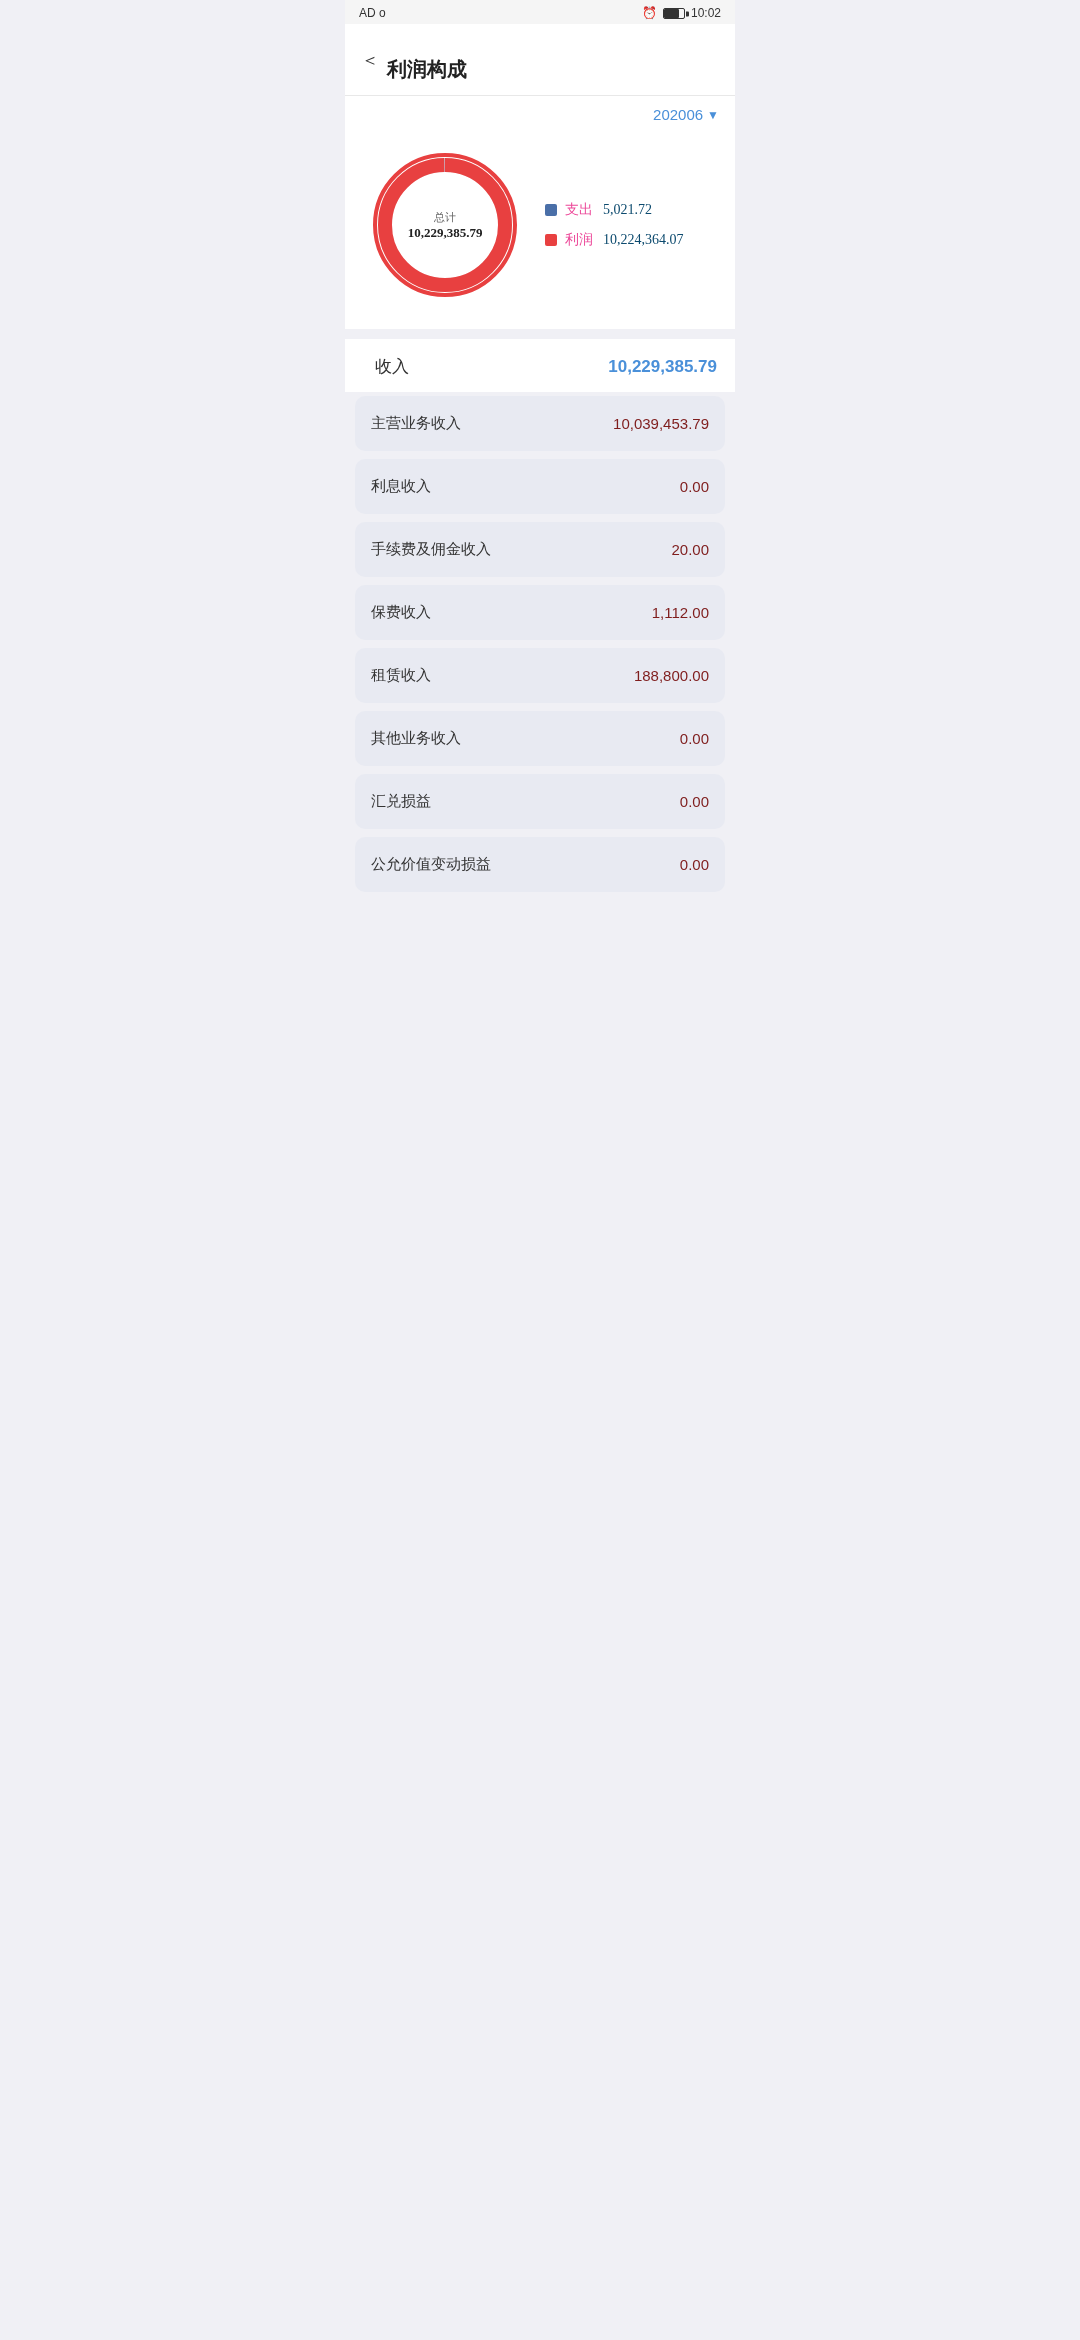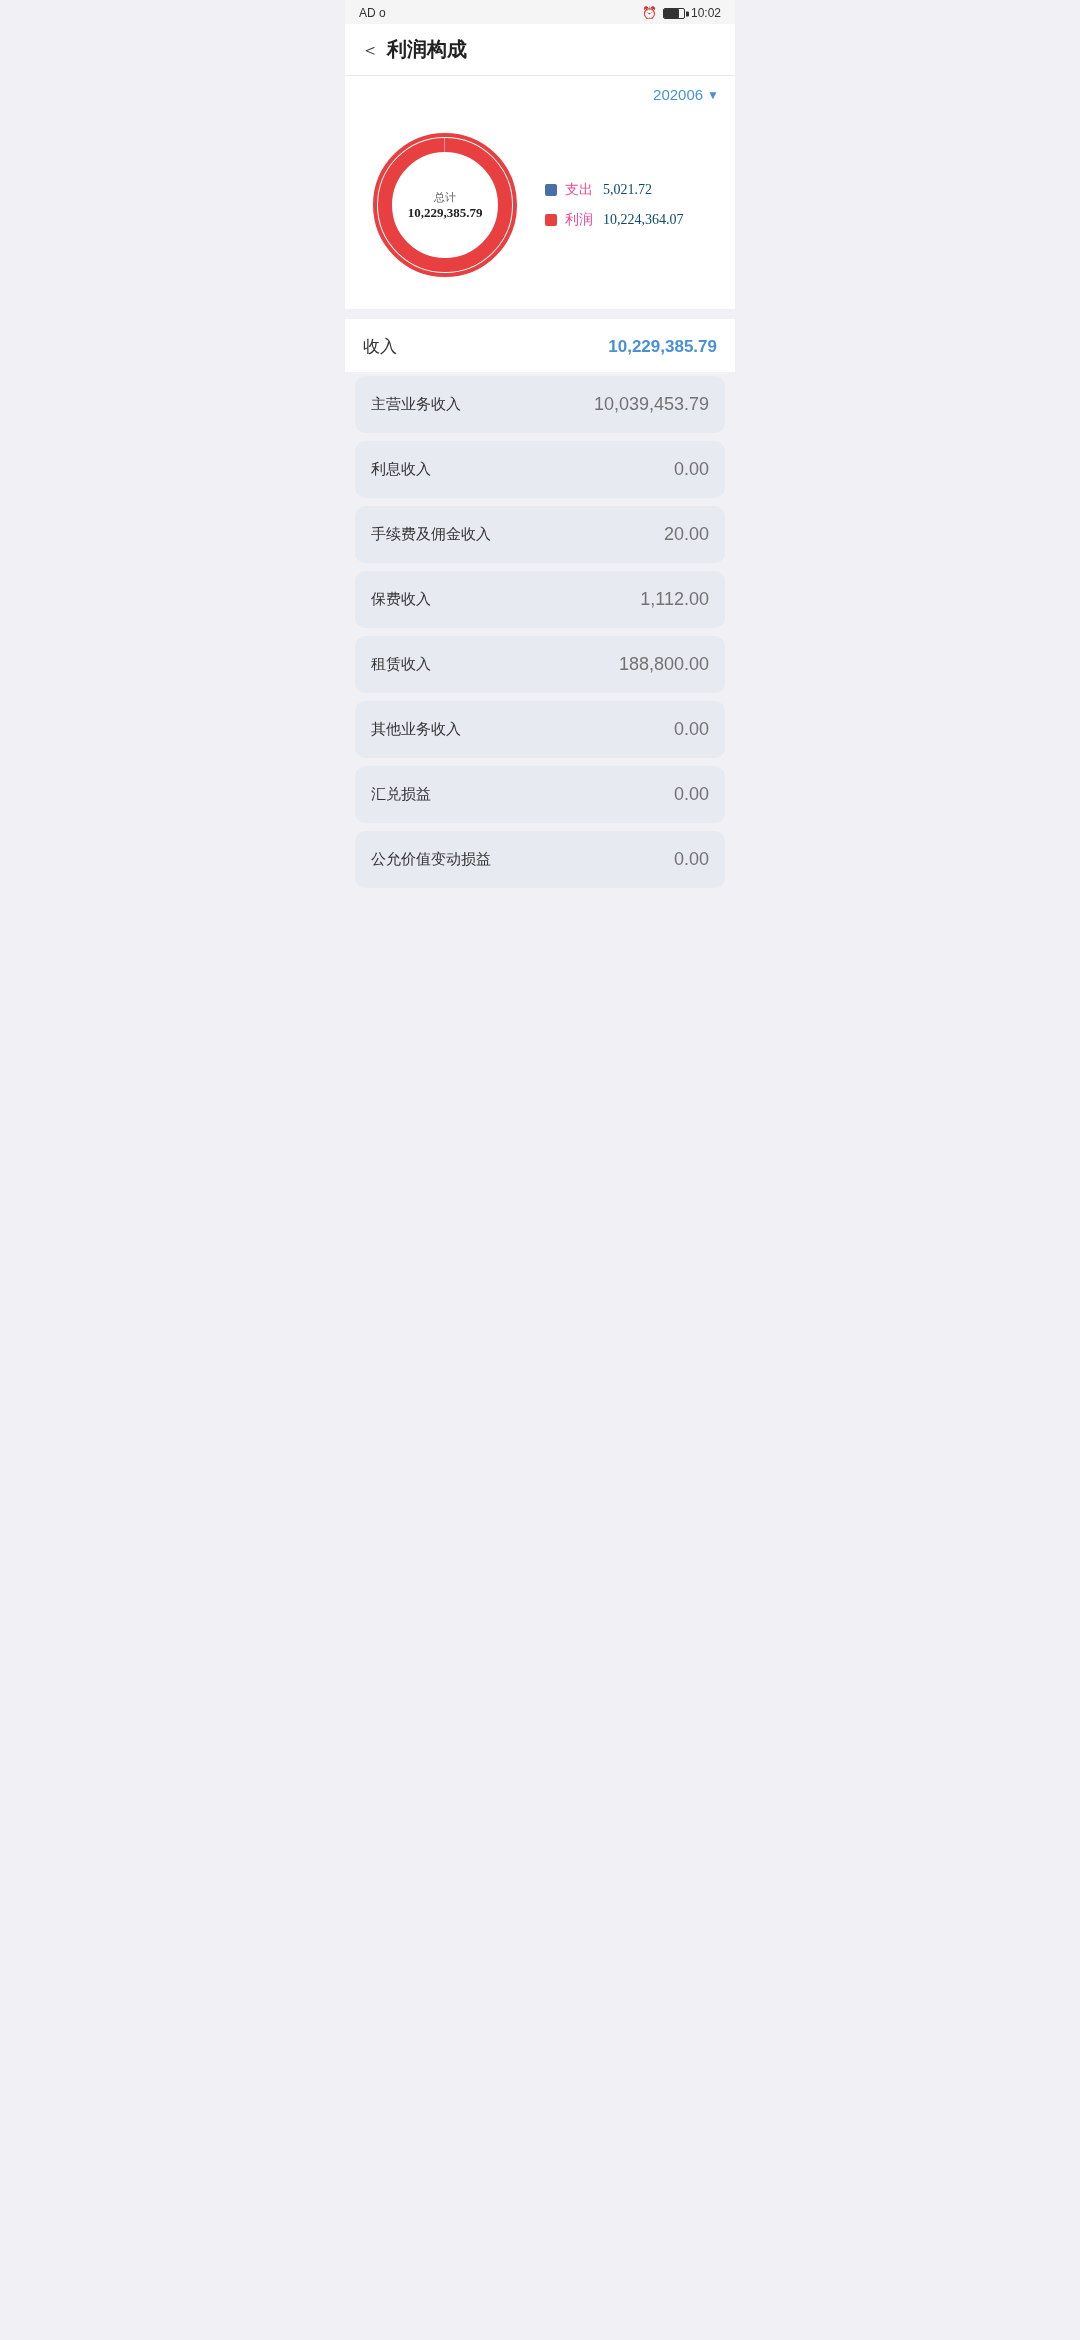--- a/index.html
+++ b/index.html
@@ -74,20 +74,21 @@
     }
     .back-arrow {
       font-size: 18px;
       color: #333;
       cursor: pointer;
     }
     .header-title {
       font-size: 20px;
       font-weight: 600;
       color: #222;
+      margin-top: 20px;
     }
 
     
     .period-bar {
       background: #fff;
       display: flex;
       justify-content: flex-end;
       align-items: center;
       padding: 10px 16px 6px 16px;
     }
@@ -184,20 +185,21 @@
       background: #fff;
       display: flex;
       justify-content: space-between;
       align-items: center;
       padding: 16px 18px 14px 18px;
     }
     .income-label {
       font-size: 17px;
       font-weight: 500;
       color: #333;
+      margin-left: 12px;
     }
     .income-total {
       font-size: 17px;
       color: #4a90d9;
       font-weight: 600;
     }
 
     
     .list-container {
       background: #f0f0f5;
@@ -213,22 +215,22 @@
       padding: 18px 16px;
       display: flex;
       justify-content: space-between;
       align-items: center;
     }
     .item-label {
       font-size: 15px;
       color: #333;
     }
     .item-value {
-      font-size: 18px;
-      color: #737373;
+      font-size: 15px;
+      color: #7f1d1d;
     }
   </style>
 </head>
 <body>
 
 <div class="status-bar">
   <div class="status-left">
     <span>AD o</span>
   </div>
   <div class="status-right">

